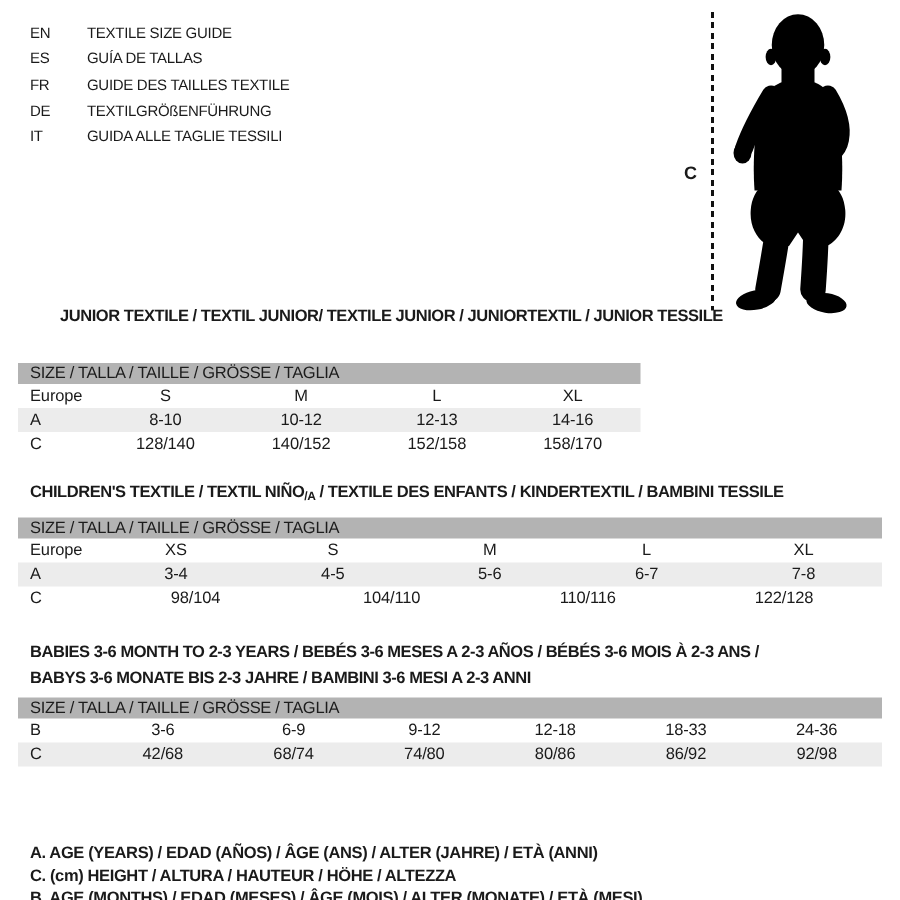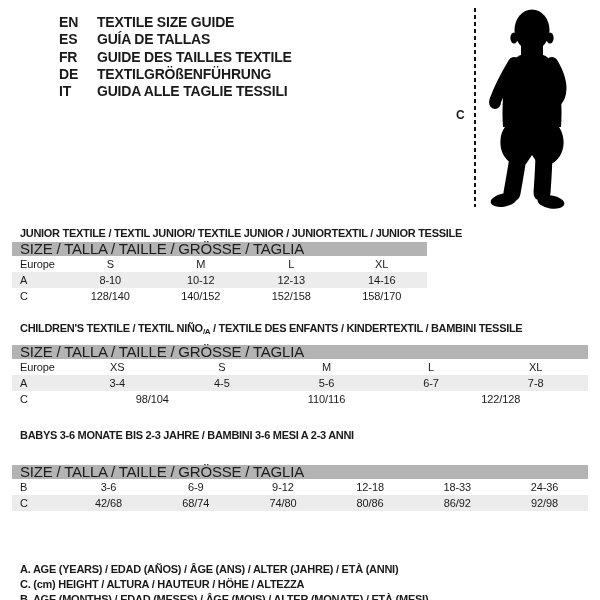--- a/index.html
+++ b/index.html
@@ -5,46 +5,46 @@
   html,body{margin:0;padding:0;}
   body{
     width:600px;height:600px;position:relative;overflow:hidden;
     background:#ffffff;color:#1a1a1a;
     font-family:"Liberation Sans", sans-serif;
   }
 
   
   .langs{position:absolute;left:20px;top:14px;}
   .lang-row{display:flex;height:17.3px;line-height:17.3px;
-    font-size:14px;font-weight:700;letter-spacing:-0.2px;margin-left:39px;}
+    font-size:10px;font-weight:400;letter-spacing:-0.2px;}
   .lang-code{width:38px;}
   .lang-label{white-space:nowrap;}
 
   
   .measure-line{position:absolute;left:474px;top:8px;width:2px;height:199px;
     background:repeating-linear-gradient(to bottom,#111 0 4px,transparent 4px 7px);}
   .c-label{position:absolute;left:456px;top:108px;font-size:12px;font-weight:700;}
   .silhouette{position:absolute;left:486px;top:4px;}
 
   
   .tbl-title{position:absolute;left:20px;font-size:11px;font-weight:700;
     letter-spacing:-0.3px;white-space:nowrap;}
-  #title-junior{top:227px;}
+  #title-junior{top:205px;margin-left:20px;}
   #title-children{top:322px;}
   #title-babies{top:427px;}
   #title-babies .tline{height:17px;line-height:17px;}
   .sub{font-size:8px;vertical-align:-2px;}
 
   
   .size-table{position:absolute;left:12px;}
   #table-junior{top:242px;width:415px;}
   #table-children{top:345px;width:576px;}
   #table-babies{top:465px;width:576px;}
   .size-bar{height:14px;line-height:14px;background:#b3b3b3;
-    padding-left:8px;font-size:15px;letter-spacing:-0.2px;color:#1c1c1c;}
+    padding-left:8px;font-size:11px;letter-spacing:-0.2px;color:#1c1c1c;}
   .trow{display:flex;height:16px;line-height:16px;font-size:11px;letter-spacing:-0.1px;}
   .trow.shaded{background:#ececec;}
   .lblcol{width:53px;padding-left:8px;box-sizing:border-box;}
   .cell{flex:1;text-align:center;}
 
   
   .notes{position:absolute;left:20px;top:562px;}
   .note-line{height:15.2px;line-height:15.2px;font-size:11px;font-weight:700;
     letter-spacing:-0.25px;white-space:nowrap;}
 </style>
@@ -142,26 +142,28 @@
     <span class="lblcol">A</span>
     <span class="cell">3-4</span>
     <span class="cell">4-5</span>
     <span class="cell">5-6</span>
     <span class="cell">6-7</span>
     <span class="cell">7-8</span>
   </div>
   <div class="trow">
     <span class="lblcol">C</span>
     <span class="cell">98/104</span>
+    <span class="cell">104/110</span>
     <span class="cell">110/116</span>
     <span class="cell">122/128</span>
   </div>
 </div>
 
 <div class="tbl-title" id="title-babies">
+  <div class="tline">BABIES 3-6 MONTH TO 2-3 YEARS / BEBÉS 3-6 MESES A 2-3 AÑOS / BÉBÉS 3-6 MOIS À 2-3 ANS /</div>
   <div class="tline">BABYS 3-6 MONATE BIS 2-3 JAHRE / BAMBINI 3-6 MESI A 2-3 ANNI</div>
 </div>
 
 <div class="size-table" id="table-babies">
   <div class="size-bar">SIZE / TALLA / TAILLE / GRÖSSE / TAGLIA</div>
   <div class="trow">
     <span class="lblcol">B</span>
     <span class="cell">3-6</span>
     <span class="cell">6-9</span>
     <span class="cell">9-12</span>

